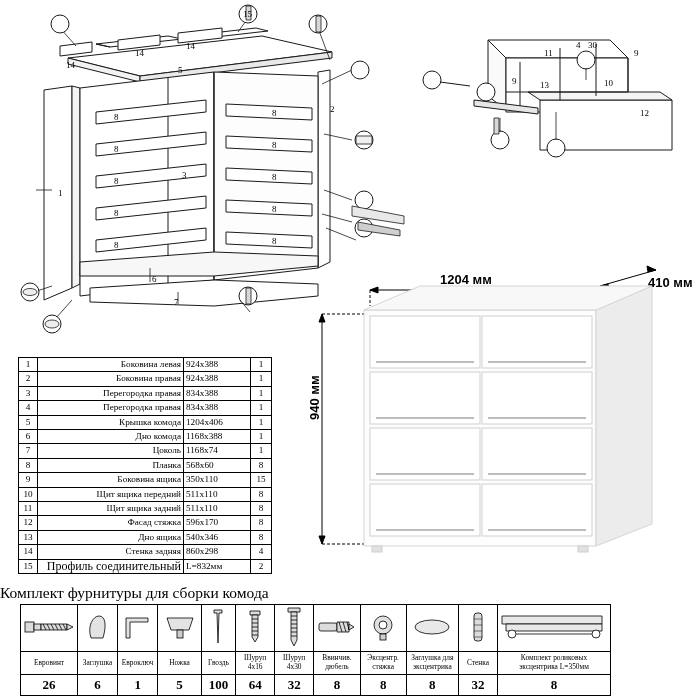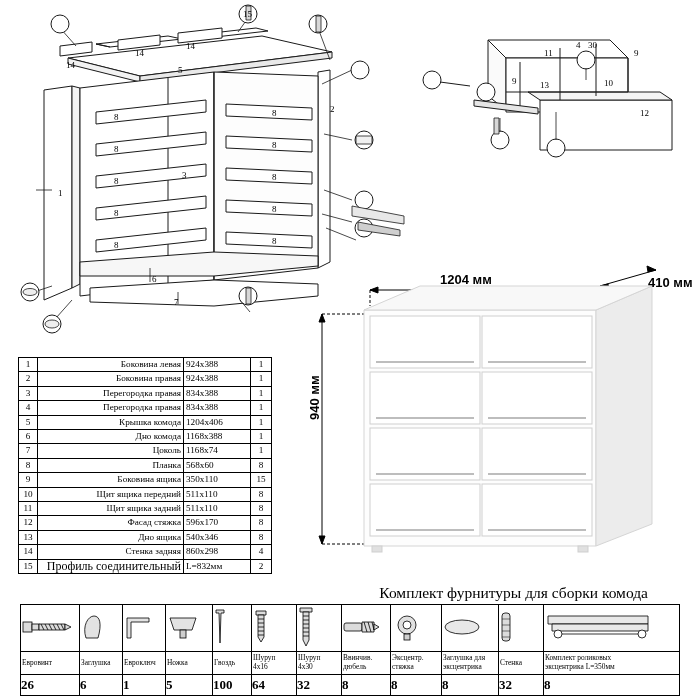--- a/index.html
+++ b/index.html
@@ -50,29 +50,29 @@
   #d-label{left:648px;top:275px;}
   #h-label{
     left:307px;top:420px;
     transform:rotate(-90deg);
     transform-origin:left top;
     white-space:nowrap;
   }
 
   
   #kit-title{
-    left:0;top:584px;width:648px;text-align:right;
+    left:0;top:584px;width:648px;text-align:left;
     font-size:15.5px;font-family:"Liberation Serif", serif;
   }
   #kit-table{
-    left:20px;top:604px;width:660px;
+    left:20px;top:604px;width:591px;
     border-collapse:collapse;
     font-size:7.4px;
     font-family:"Liberation Serif", serif;
-    text-align:left;
+    text-align:center;
   }
   #kit-table td{border:1px solid #000;padding:0;}
   #kit-table tr.icons td{height:44px;vertical-align:middle;}
   #kit-table tr.names td{height:22px;vertical-align:middle;line-height:1.15;padding:0 1px;}
   #kit-table tr.counts td{height:20px;vertical-align:middle;font-size:13px;font-weight:bold;font-family:"Liberation Serif", serif;}
 </style>
 </head>
 <body>
 
 <div class="abs" id="assembly">

